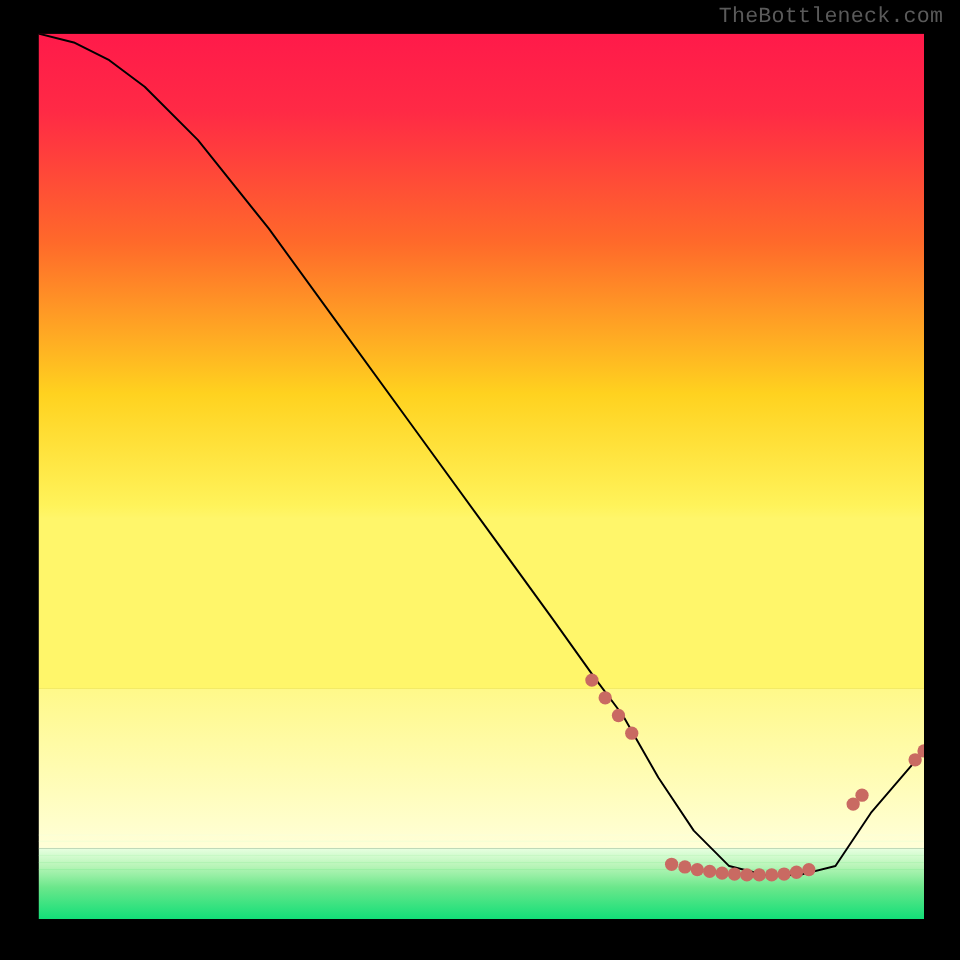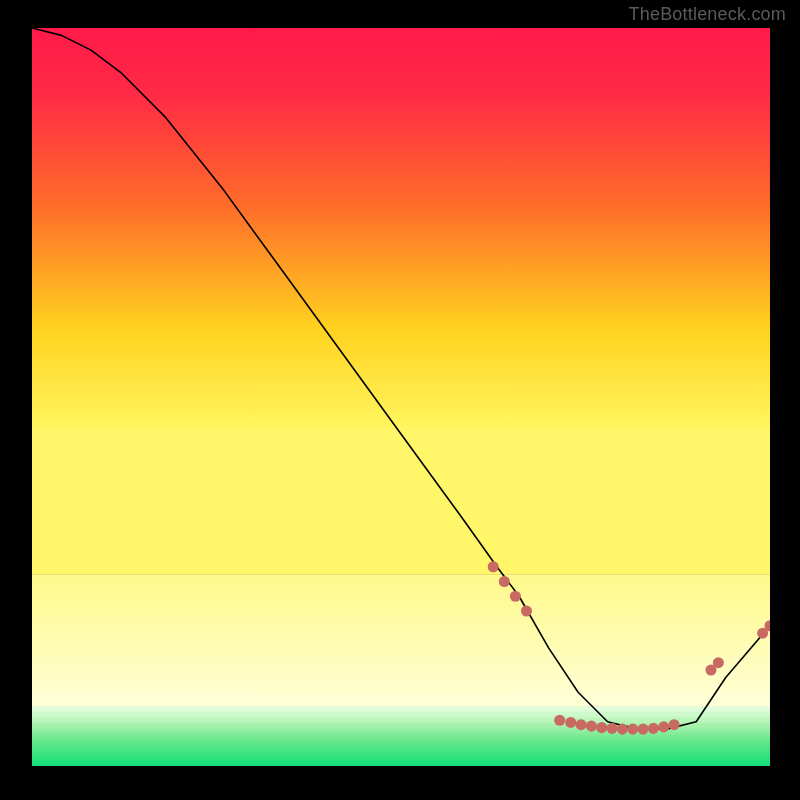--- a/index.html
+++ b/index.html
@@ -7,20 +7,21 @@
     width: 800px;
     height: 800px;
     background: #000000;
     overflow: hidden;
     font-family: Arial, Helvetica, sans-serif;
   }
   .canvas {
     position: relative;
     width: 800px;
     height: 588px;
+    font-family: Liberation Mono, monospace;
   }
   .watermark {
     position: absolute;
     top: 4px;
     right: 14px;
     font-size: 18px;
     font-weight: 400;
     color: #5a5a5a;
     letter-spacing: 0.2px;
   }

